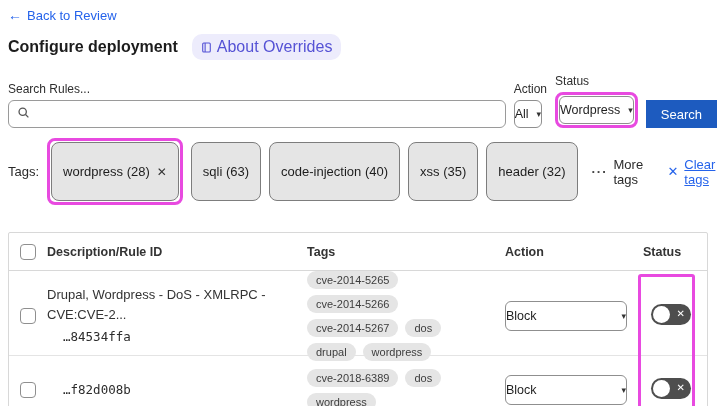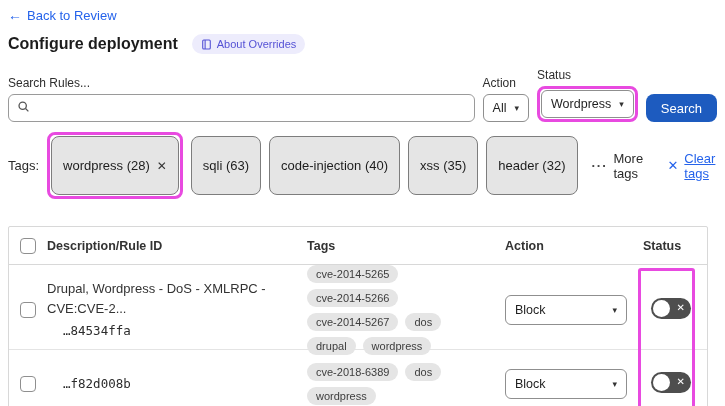--- a/index.html
+++ b/index.html
@@ -6,33 +6,33 @@
   html, body { width: 725px; height: 406px; background: #ffffff; overflow: hidden; }
   body { font-family: "Liberation Sans", sans-serif; color: #222; padding: 6px 8px 0 8px; }
 
   
   .back-link { display: inline-flex; align-items: center; gap: 5px; color: #2563eb; font-size: 13px; cursor: pointer; margin-bottom: 11px; }
   .back-link .arrow { font-size: 14px; }
 
   
   .title-row { display: flex; align-items: center; gap: 14px; margin-bottom: 14px; }
   .page-title { font-size: 16px; font-weight: 700; color: #1c1c1c; }
-  .about-badge { display: inline-flex; align-items: center; gap: 5px; background: #edecfc; color: #5552d5; font-size: 11px; padding: 4px 9px; border-radius: 10px; cursor: pointer; }
+  .about-badge { display: inline-flex; align-items: center; gap: 5px; background: #edecfc; color: #5552d5; font-size: 16px; padding: 4px 9px; border-radius: 10px; cursor: pointer; }
   .about-badge svg { display: block; }
 
   
   .filter-row { display: flex; align-items: flex-end; gap: 8px; justify-content: space-between; }
   .field-label { font-size: 12px; color: #2e2e2e; margin-bottom: 4px; }
   .search-group { width: 522px; }
   .search-box { display: flex; align-items: center; gap: 6px; border: 1px solid #9a9a9a; border-radius: 6px; height: 28px; padding: 0 8px; background: #fff; }
   .search-box input { border: none; outline: none; flex: 1; font-size: 13px; font-family: "Liberation Sans", sans-serif; background: transparent; }
-  .selectbox { display: inline-flex; align-items: center; justify-content: space-between; gap: 8px; border: 1px solid #8f8f8f; border-radius: 6px; height: 28px; padding: 0 9px; font-size: 12.5px; color: #1f1f1f; background: #fff; cursor: pointer; white-space: nowrap; }
+  .selectbox { display: inline-flex; align-items: center; justify-content: space-between; gap: 8px; border: 1px solid #8f8f8f; border-radius: 6px; height: 28px; padding: 0 0; font-size: 12.5px; color: #1f1f1f; background: #fff; cursor: pointer; white-space: nowrap; }
   .caret { font-size: 9px; color: #333; }
   .hl-wrap { border: 3px solid #e84ae0; border-radius: 8px; padding: 1px; }
-  .btn-search { background: #1d5bbf; color: #fff; border: none; border-radius: 8px; font-size: 13px; font-family: "Liberation Sans", sans-serif; height: 28px; padding: 0 15px; cursor: pointer; }
+  .btn-search { background: #1d5bbf; color: #fff; border: none; border-radius: 0; font-size: 13px; font-family: "Liberation Sans", sans-serif; height: 28px; padding: 0 15px; cursor: pointer; }
 
   
   .tags-bar { display: flex; align-items: center; gap: 8px; margin-top: 10px; }
   .tags-label { font-size: 13px; color: #2a2a2a; }
   .chip { display: inline-flex; align-items: center; gap: 7px; border: 1px solid #7d7d7d; border-radius: 8px; padding: 21px 11px; font-size: 13px; color: #1d1d1d; background: #e5e5e5; cursor: pointer; white-space: nowrap; }
   .chip .chip-x { font-size: 12px; color: #333; }
   .more-tags { display: inline-flex; align-items: center; gap: 6px; font-size: 13px; color: #2b2b2b; cursor: pointer; margin-left: 6px; }
   .more-tags .dots { font-weight: 700; letter-spacing: 1px; color: #444; }
   .clear-tags { display: inline-flex; align-items: center; gap: 6px; font-size: 13px; color: #2563eb; cursor: pointer; margin-left: 16px; }
   .clear-tags .clear-x { font-size: 13px; }

